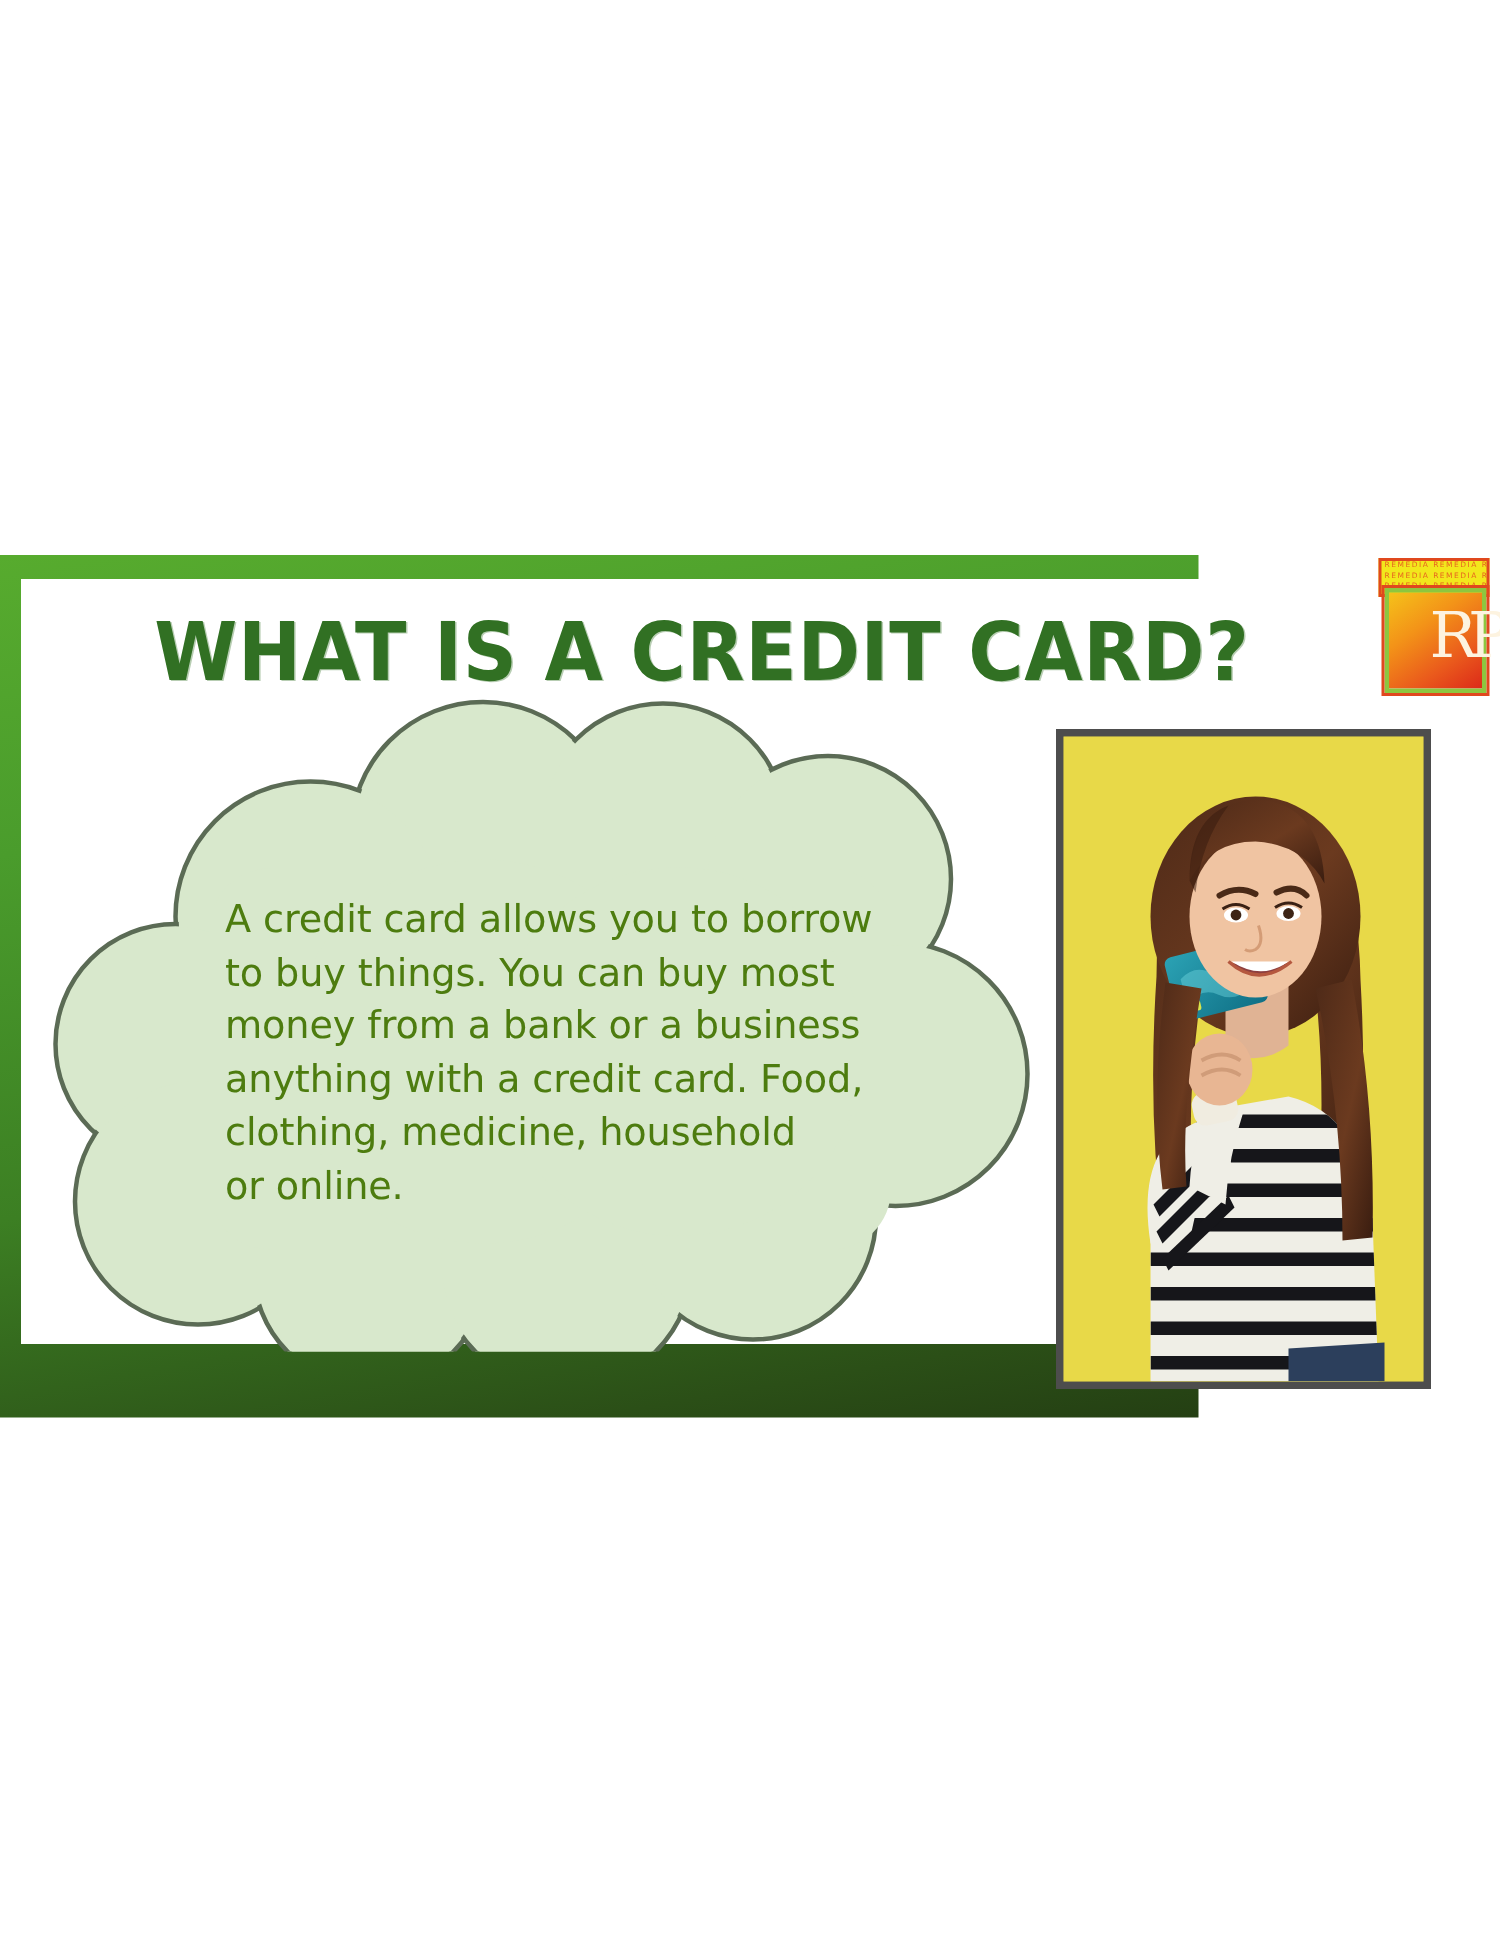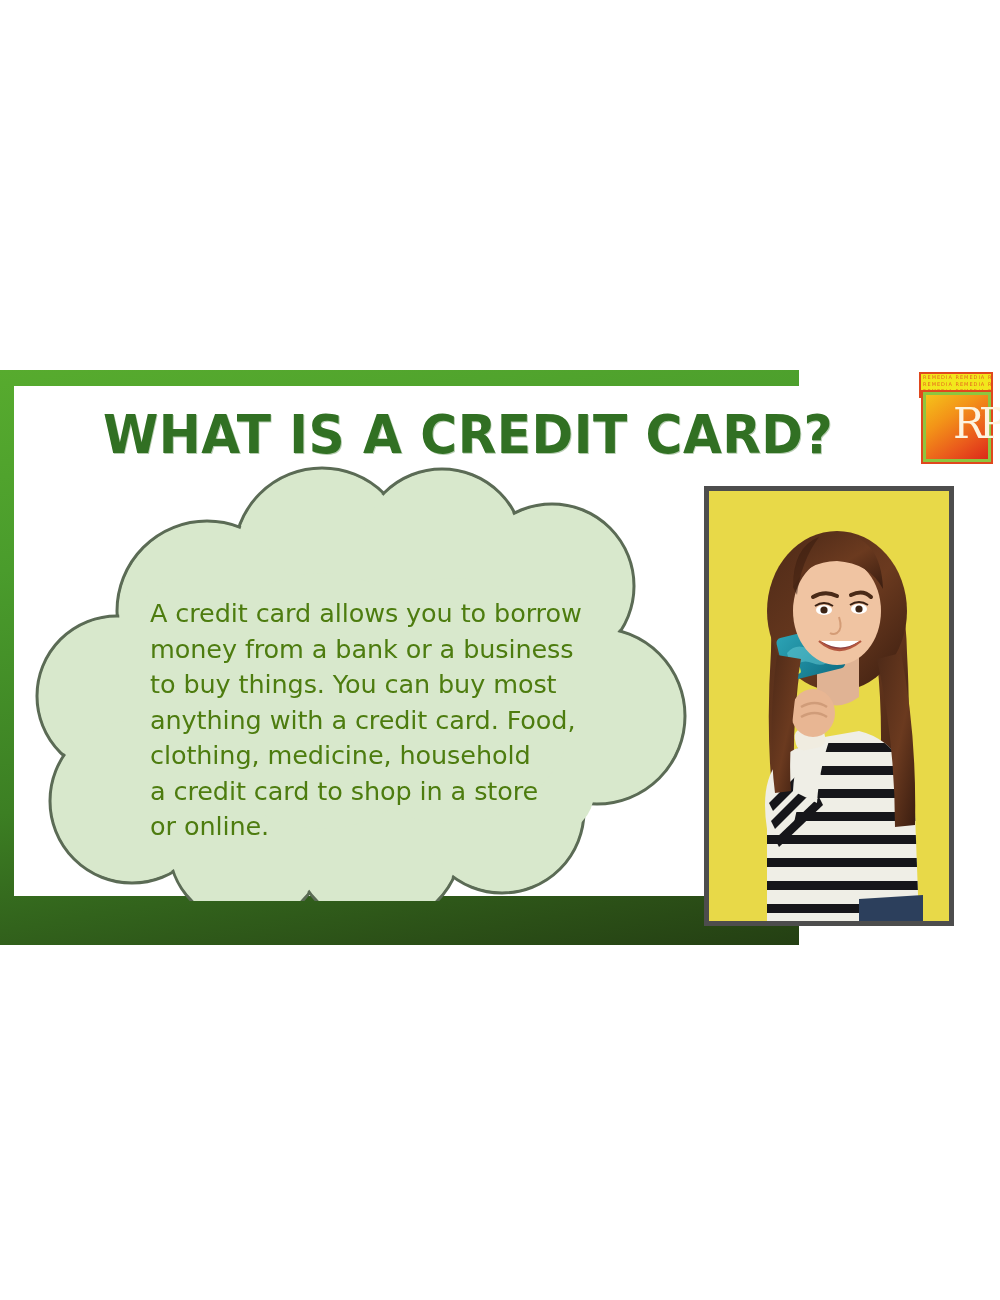--- a/index.html
+++ b/index.html
@@ -180,25 +180,24 @@
           <circle cx="480" cy="350" r="80"></circle>
           <circle cx="575" cy="255" r="86"></circle>
           <rect x="118" y="118" width="454" height="254" rx="40"></rect>
           <circle cx="300" cy="240" r="128"></circle>
           <circle cx="430" cy="240" r="123"></circle>
         </g>
       </svg>
 
       <div id="cloud-text">
         <p>A credit card allows you to borrow</p>
+        <p>to buy things. You can buy most</p>
         <p>money from a bank or a business</p>
-        <p>to buy things. You can buy most</p>
         <p>anything with a credit card. Food,</p>
         <p>clothing, medicine, household</p>
-        <p>a credit card to shop in a store</p>
         <p>or online.</p>
       </div>
     </div>
 
     <div id="photo">
       <svg viewBox="0 0 240 430" xmlns="http://www.w3.org/2000/svg">
         <defs>
           <clipPath id="frameclip">
               <rect x="0" y="0" width="240" height="430"></rect>
             </clipPath>

